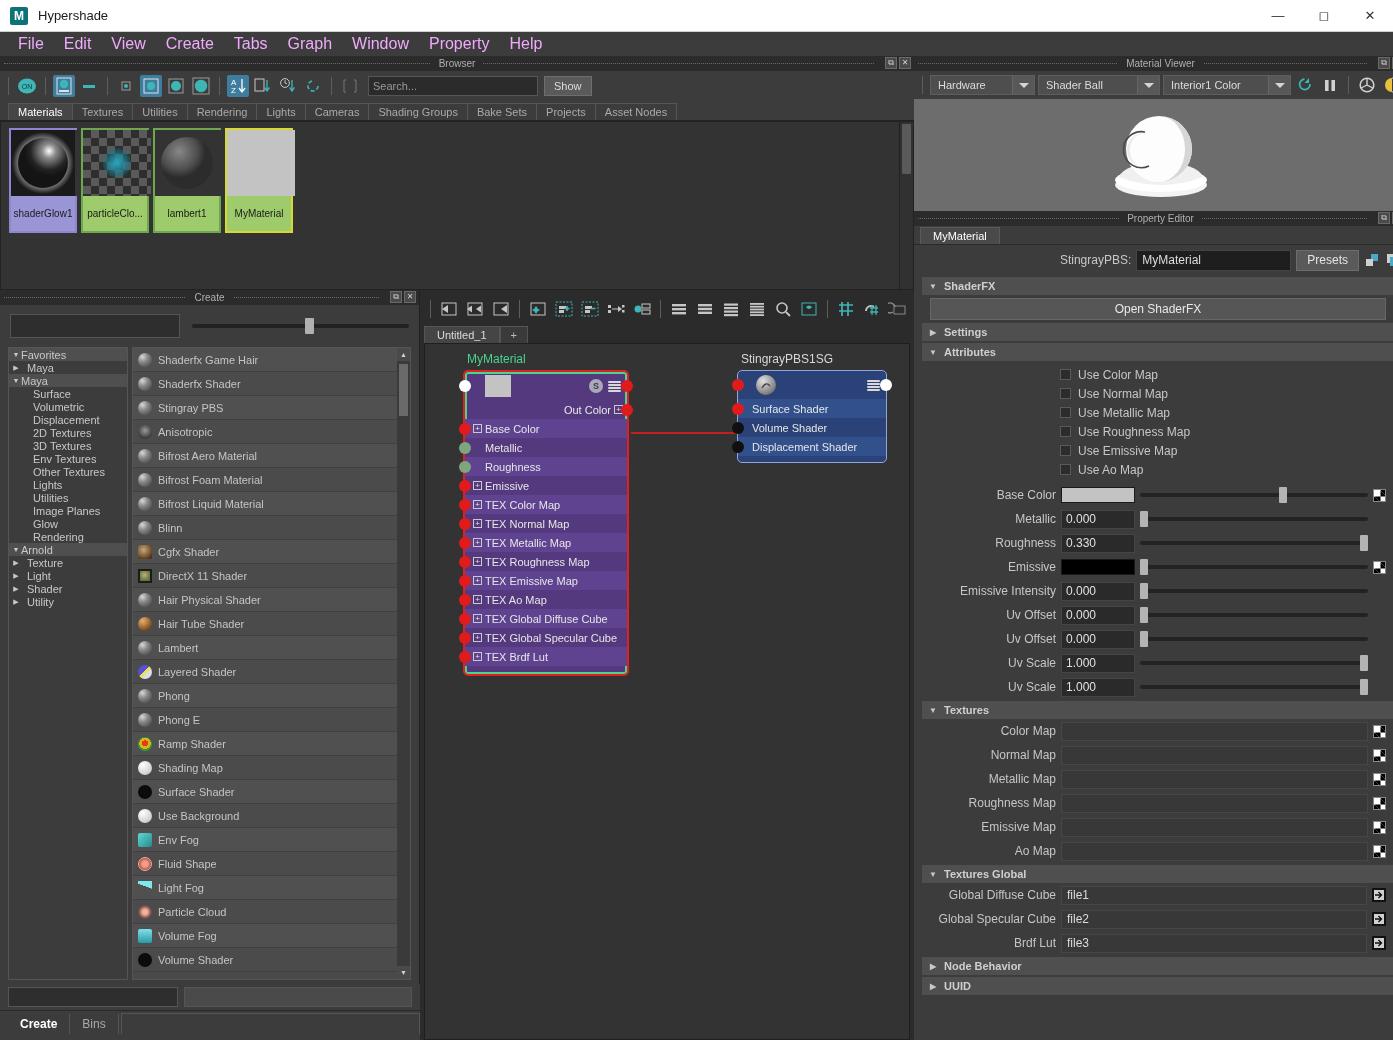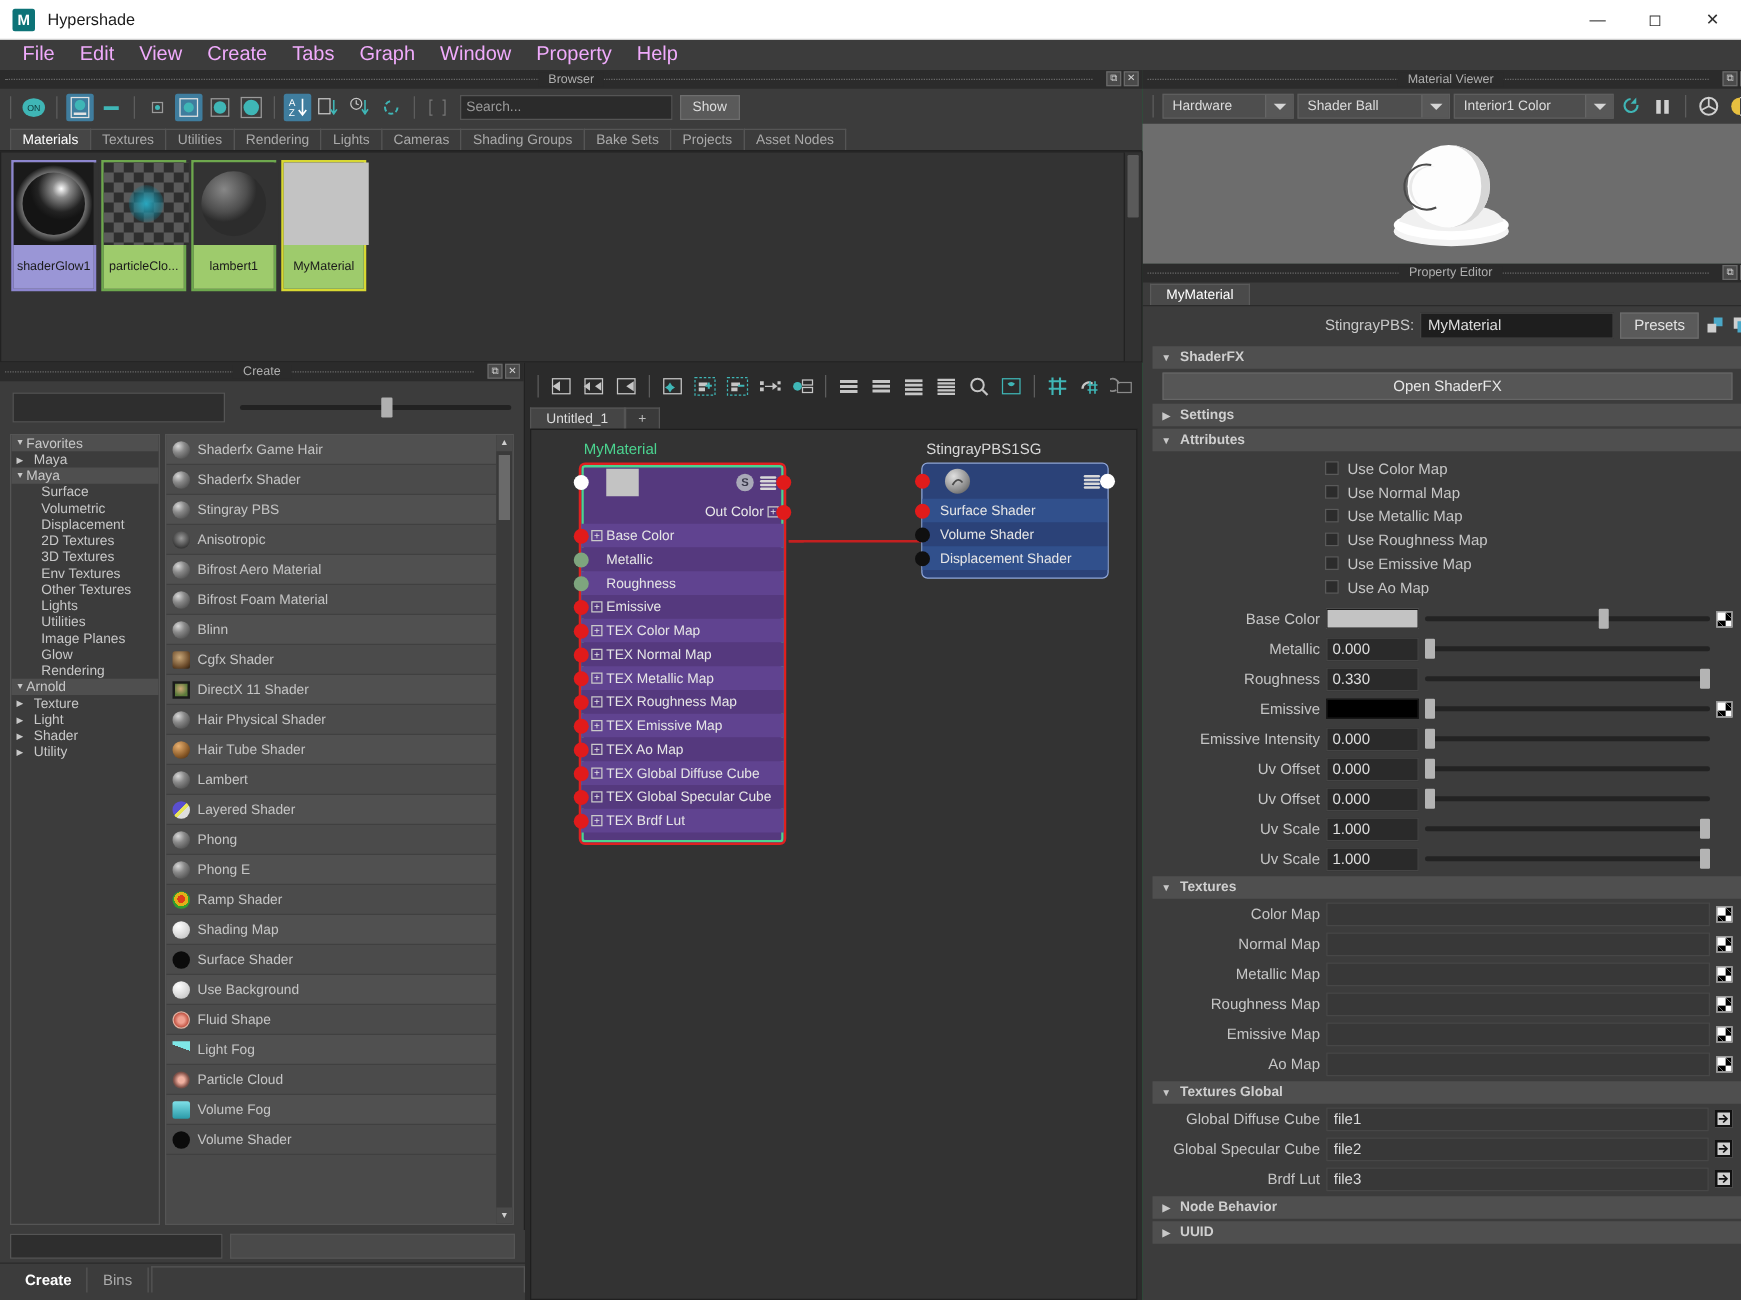--- a/index.html
+++ b/index.html
@@ -484,20 +484,24 @@
                 <div class="nl-item">
                   <span class="nl-ico"></span>
                   <span>Bifrost Aero Material</span>
                 </div>
                 <div class="nl-item">
                   <span class="nl-ico"></span>
                   <span>Bifrost Foam Material</span>
                 </div>
                 <div class="nl-item">
                   <span class="nl-ico"></span>
+                  <span>Bifrost Liquid Material</span>
+                </div>
+                <div class="nl-item">
+                  <span class="nl-ico"></span>
                   <span>Blinn</span>
                 </div>
                 <div class="nl-item">
                   <span class="nl-ico" style="border-radius:2px;background:radial-gradient(circle at 40% 35%,#c9a87a,#6a4a2a 65%,#2c1e10)"></span>
                   <span>Cgfx Shader</span>
                 </div>
                 <div class="nl-item">
                   <span class="nl-ico" style="border-radius:0;background:#1b1b1b;position:relative;overflow:hidden">
                     <span style="position:absolute;inset:2px;background:radial-gradient(circle at 45% 40%,#cfa878,#5a7a3a 70%)"></span>
                   </span>
@@ -535,20 +539,24 @@
                   <span class="nl-ico" style="background:radial-gradient(circle at 34% 28%,#ffffff,#d0d0d0 70%,#a8a8a8)"></span>
                   <span>Shading Map</span>
                 </div>
                 <div class="nl-item">
                   <span class="nl-ico" style="background:#0b0b0b"></span>
                   <span>Surface Shader</span>
                 </div>
                 <div class="nl-item">
                   <span class="nl-ico" style="background:radial-gradient(circle at 34% 28%,#ffffff,#d0d0d0 70%,#a8a8a8)"></span>
                   <span>Use Background</span>
+                </div>
+                <div class="nl-item">
+                  <span class="nl-ico" style="border-radius:2px;background:linear-gradient(135deg,#5fd6d6,#2a8a8a)"></span>
+                  <span>Env Fog</span>
                 </div>
                 <div class="nl-item">
                   <span class="nl-ico" style="background:radial-gradient(circle,#f0a090 30%,#c05040 70%);border:1px solid #e0b0a0"></span>
                   <span>Fluid Shape</span>
                 </div>
                 <div class="nl-item">
                   <span class="nl-ico" style="border-radius:0;background:linear-gradient(200deg,#7fe8e8 40%,rgba(0,0,0,0) 41%)"></span>
                   <span>Light Fog</span>
                 </div>
                 <div class="nl-item">

